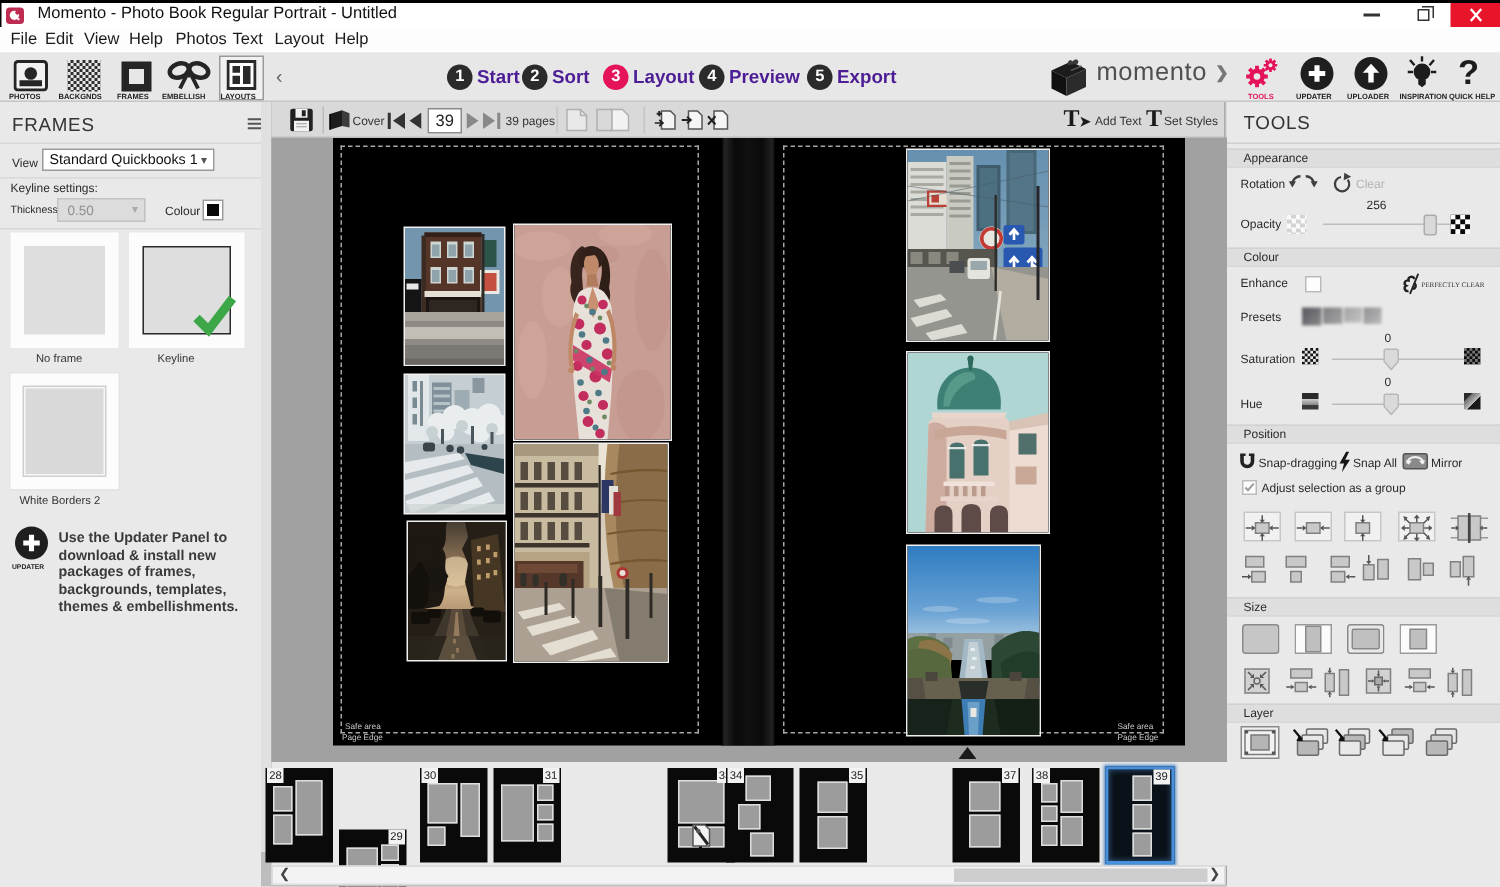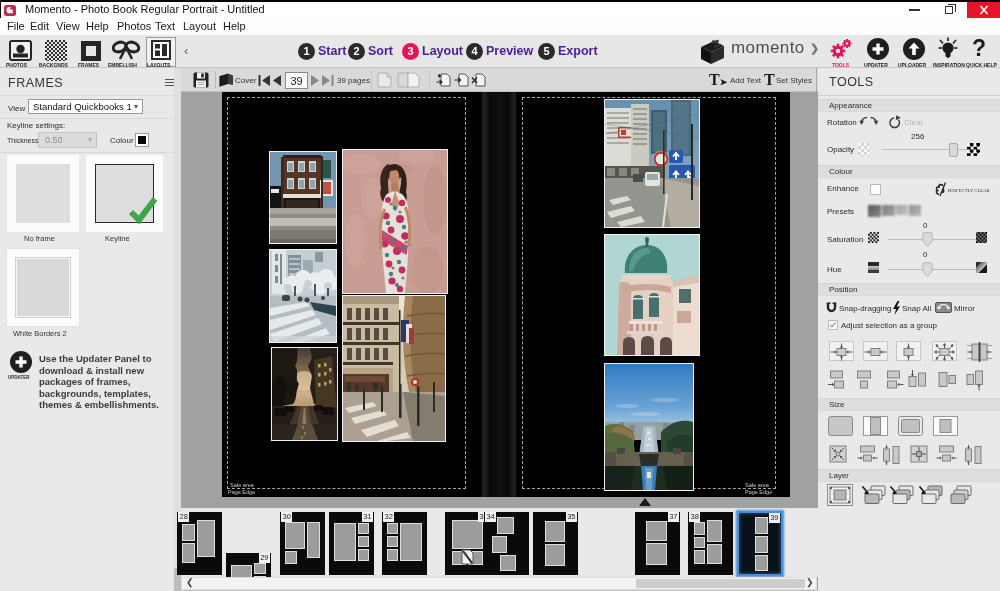--- a/index.html
+++ b/index.html
@@ -1053,27 +1053,20 @@
         <div class="tbox" style="left:27px;top:10px;width:13px;height:36px;"></div>
         <div class="tnum" style="left:1px;">30</div>
       </div>
       <div class="thumb" style="left:148px;">
         <div class="tbox" style="left:5px;top:11px;width:22px;height:38px;"></div>
         <div class="tbox" style="left:29px;top:11px;width:11px;height:11px;"></div>
         <div class="tbox" style="left:29px;top:24px;width:11px;height:11px;"></div>
         <div class="tbox" style="left:29px;top:37px;width:11px;height:12px;"></div>
         <div class="tnum" style="right:1px;">31</div>
       </div>
-      <div class="thumb" style="left:201px;">
-        <div class="tbox" style="left:5px;top:11px;width:11px;height:11px;"></div>
-        <div class="tbox" style="left:5px;top:24px;width:11px;height:11px;"></div>
-        <div class="tbox" style="left:5px;top:37px;width:11px;height:12px;"></div>
-        <div class="tbox" style="left:18px;top:11px;width:22px;height:38px;"></div>
-        <div class="tnum" style="left:1px;">32</div>
-      </div>
       <div class="thumb" style="left:264px;">
         <div class="tbox" style="left:7px;top:8px;width:31px;height:29px;"></div>
         <div class="tbox" style="left:7px;top:39px;width:14px;height:14px;"></div>
         <div class="tbox" style="left:23px;top:39px;width:15px;height:14px;"></div>
         <svg class="abs" style="left:16px;top:37px;" width="13" height="16">
             <path d="M1 1 h8 l3 3 v11 h-11 Z" fill="#f2f2f2" stroke="#555"></path>
             <path d="M2 2 L11 14" stroke="#222" stroke-width="2"></path>
             <circle cx="4.5" cy="5" r="1.5" fill="#555"></circle>
           </svg>
         <div class="tnum" style="right:1px;">33</div>

